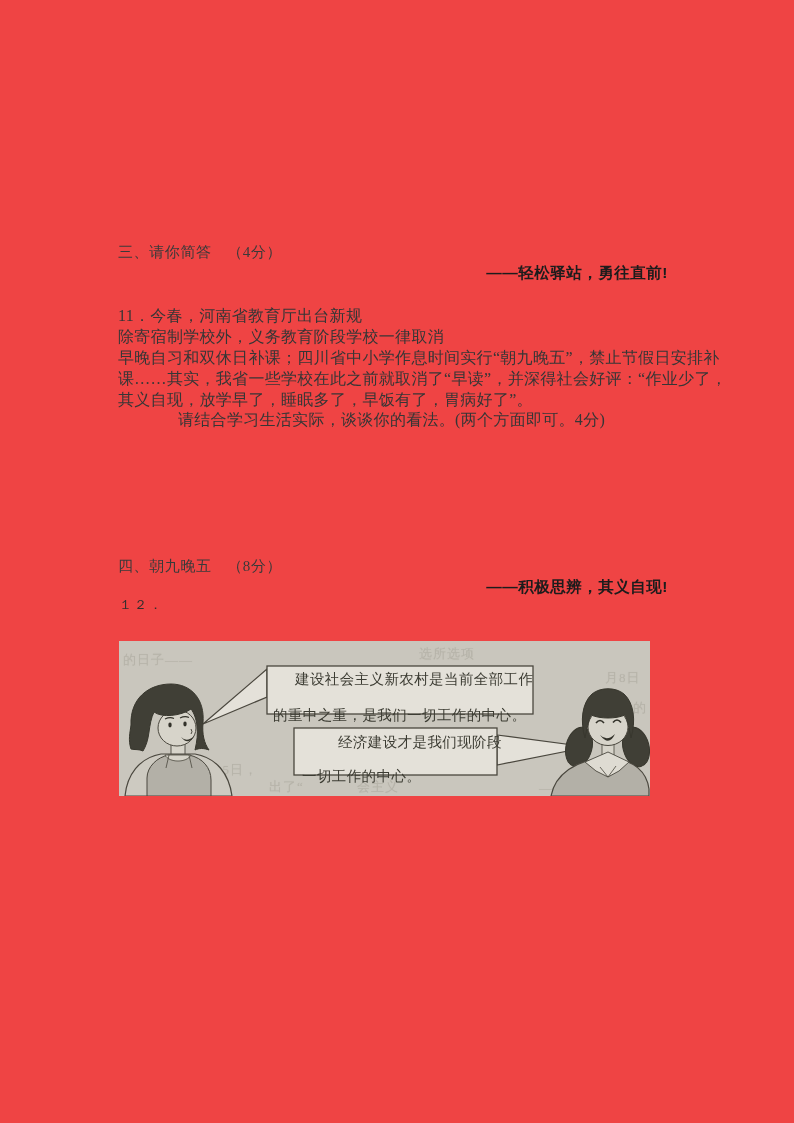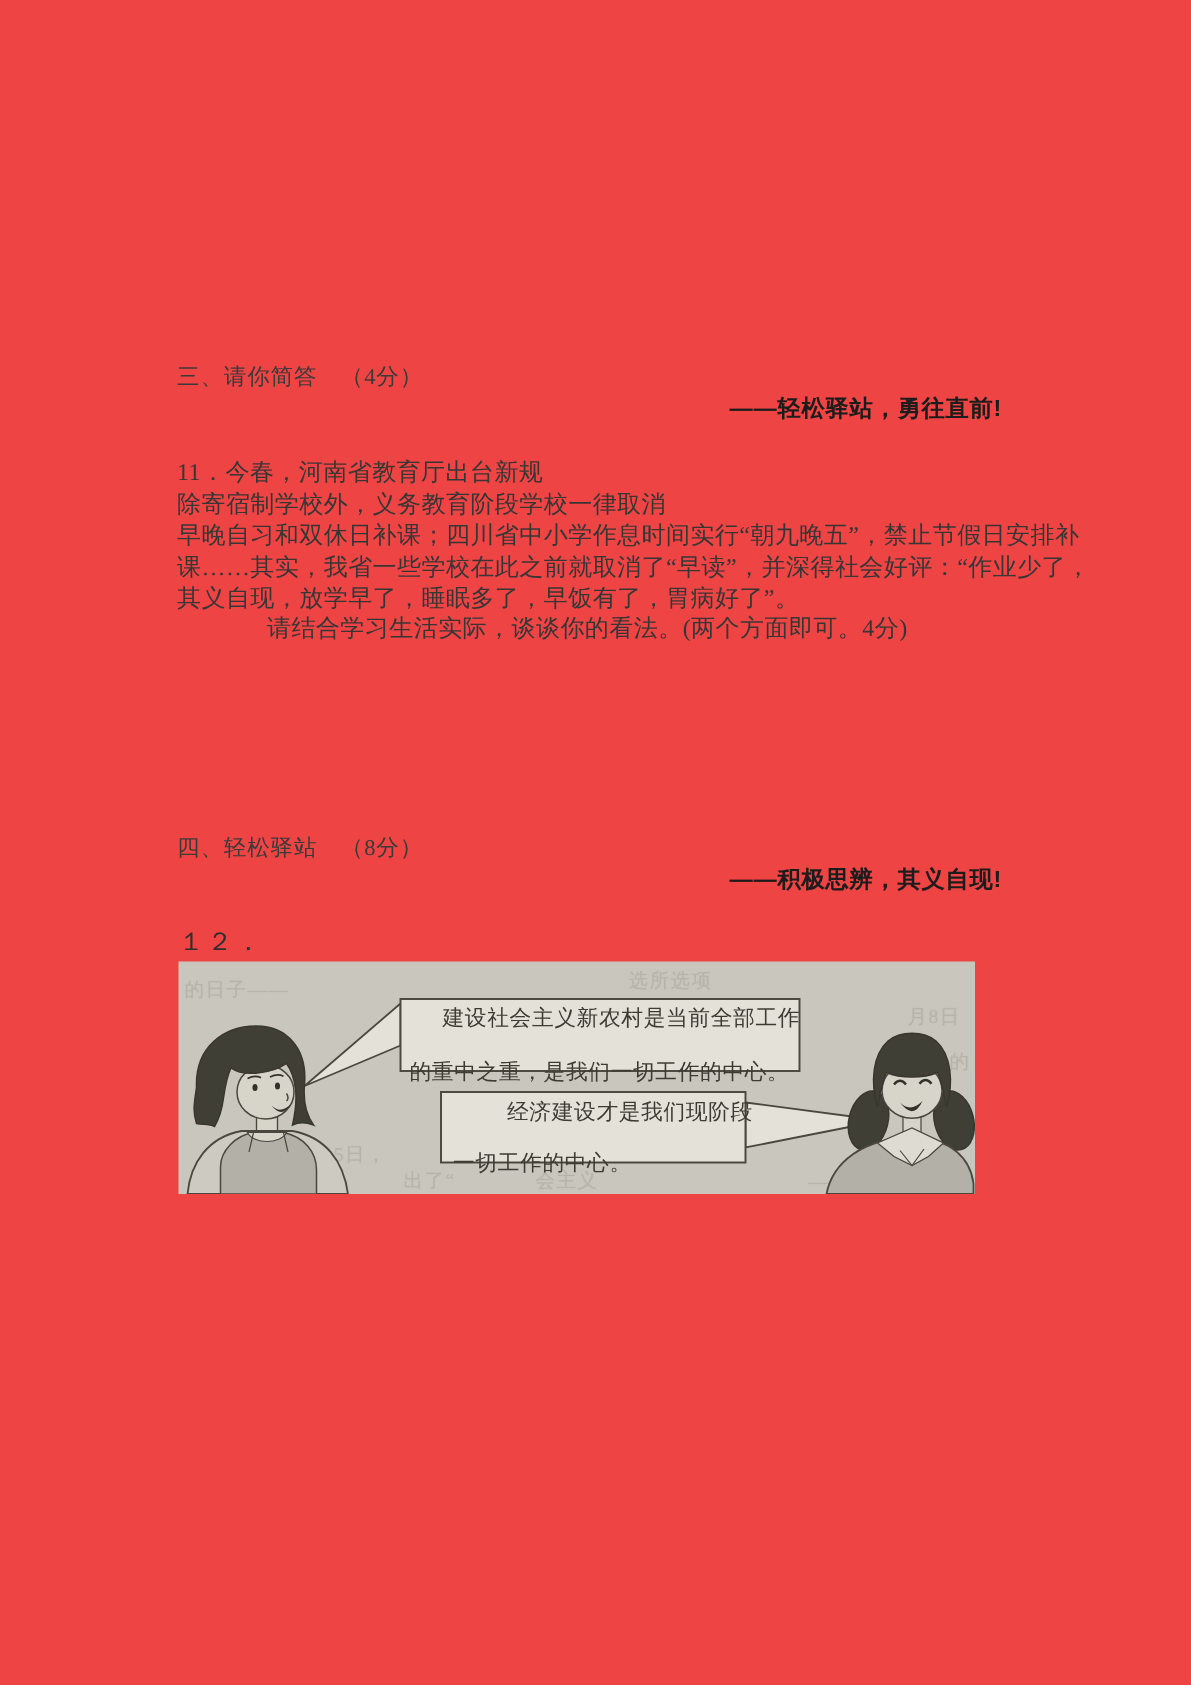--- a/index.html
+++ b/index.html
@@ -12,21 +12,21 @@
     overflow:hidden;
   }
   .abs{position:absolute;white-space:pre;}
   .body-line{font-size:16px;line-height:17px;color:#363636;letter-spacing:0.3px;}
   .sec-title{font-size:15px;line-height:17px;color:#3a3a3a;letter-spacing:0.6px;}
   .motto{
     font-family:"Liberation Sans",sans-serif;
     font-weight:700;font-size:15.5px;line-height:17px;
     color:#1c1c1c;letter-spacing:0.5px;
   }
-  .q12-num{font-size:17px;letter-spacing:2px;color:#2e2e2e;margin-top:20px;}
+  .q12-num{font-size:13px;letter-spacing:2px;color:#2e2e2e;}
   .figure{
     position:absolute;left:119px;top:641px;width:531px;height:155px;
     background:#c9c6bd;
     overflow:hidden;
   }
   .figure svg{position:absolute;left:0;top:0;}
   .bleed{
     position:absolute;
     font-size:13px;color:#a8a59a;opacity:0.55;
     letter-spacing:1px;white-space:pre;
@@ -46,21 +46,21 @@
   <div class="abs sec-title" style="left:118px;top:244px;">三、请你简答　（4分）</div>
   <div class="abs motto" style="right:126px;top:264px;">——轻松驿站，勇往直前!</div>
 
   <div class="abs body-line" style="left:118px;top:307px;">11．今春，河南省教育厅出台新规</div>
   <div class="abs body-line" style="left:118px;top:328px;">除寄宿制学校外，义务教育阶段学校一律取消</div>
   <div class="abs body-line" style="left:118px;top:370px;">课……其实，我省一些学校在此之前就取消了“早读”，并深得社会好评：“作业少了，</div>
   <div class="abs body-line" style="left:118px;top:349px;">早晚自习和双休日补课；四川省中小学作息时间实行“朝九晚五”，禁止节假日安排补</div>
   <div class="abs body-line" style="left:118px;top:391px;">其义自现，放学早了，睡眠多了，早饭有了，胃病好了”。</div>
   <div class="abs body-line" style="left:146px;top:411px;margin-left:32px;">请结合学习生活实际，谈谈你的看法。(两个方面即可。4分)</div>
 
-  <div class="abs sec-title" style="left:118px;top:558px;">四、轻松驿站　（8分）</div>
+  <div class="abs sec-title" style="left:118px;top:558px;">四、朝九晚五　（8分）</div>
   <div class="abs motto" style="right:126px;top:578px;">——积极思辨，其义自现!</div>
   <div class="abs q12-num" style="left:119px;top:596px;">１２．</div>
 
   <div class="figure">
 
     <span class="bleed" style="left:4px;top:10px;">的日子——</span>
     <span class="bleed" style="left:300px;top:4px;">选所选项</span>
     <span class="bleed" style="left:486px;top:28px;">月8日</span>
     <span class="bleed" style="left:96px;top:120px;">15日，</span>
     <span class="bleed" style="left:150px;top:137px;">出了“</span>

